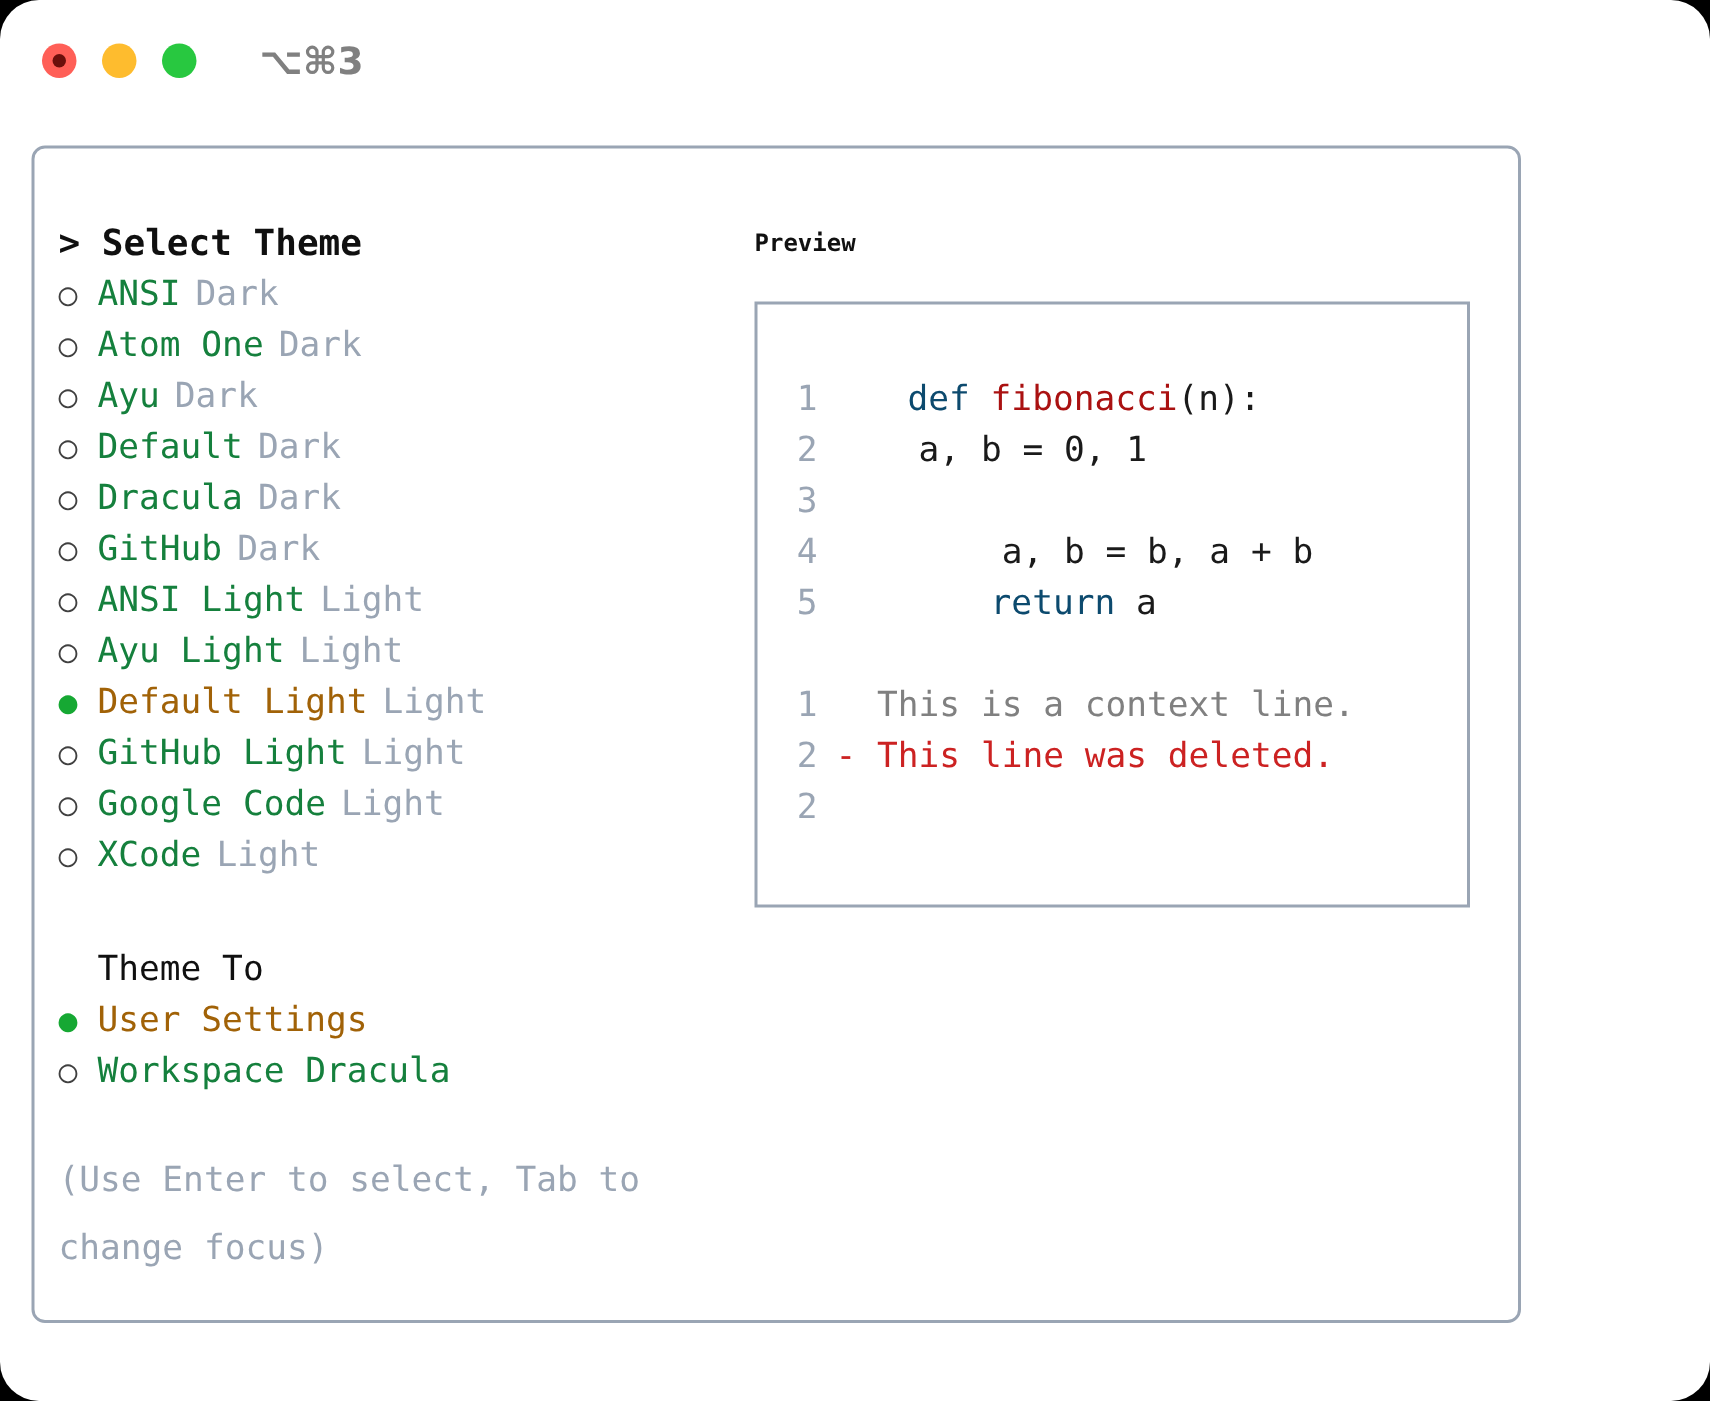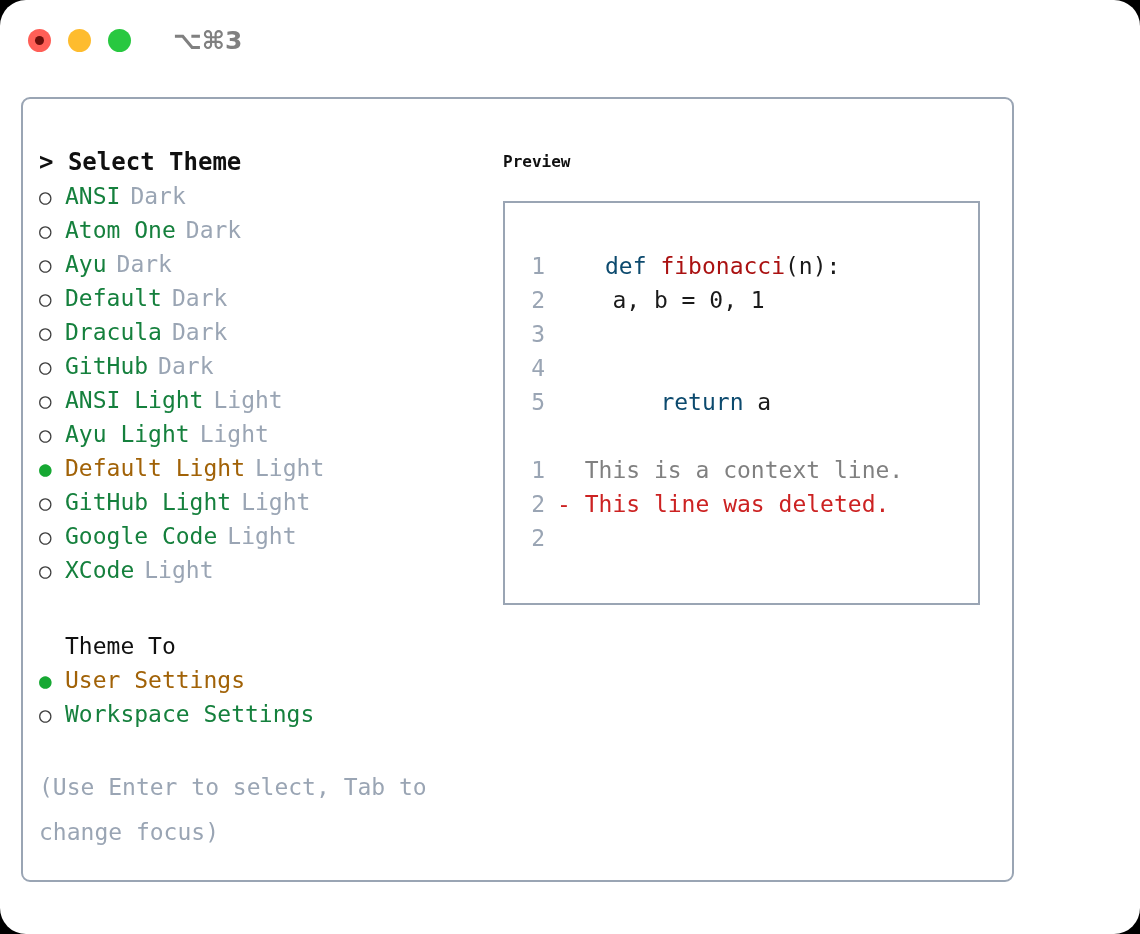--- a/index.html
+++ b/index.html
@@ -229,37 +229,37 @@
             <li class="opt"><span class="marker">○</span><span class="name">Google Code</span><span class="suffix">Light</span></li>
             <li class="opt"><span class="marker">○</span><span class="name">XCode</span><span class="suffix">Light</span></li>
           </ul>
 
         <div class="spacer-lg"></div>
 
         <div class="subhead">Theme To</div>
 
         <ul class="opt-list" id="apply-list">
             <li class="opt selected"><span class="marker">●</span><span class="name">User Settings</span></li>
-            <li class="opt"><span class="marker">○</span><span class="name">Workspace Settings</span></li>
+            <li class="opt"><span class="marker">○</span><span class="name">Workspace Dracula</span></li>
           </ul>
 
         <div class="spacer-md"></div>
 
         <div id="hint">(Use Enter to select, Tab to change focus)</div>
       </div>
 
       <div id="right-col">
         <div id="preview-title">Preview</div>
 
         <div id="preview-box">
           <div id="code-area">
               <div class="code-line"><span class="lineno">1</span><span><span class="kw">def </span><span class="fn">fibonacci</span><span class="pl">(n):</span></span></div>
               <div class="code-line"><span class="lineno">2</span><span><span class="pl">    a, b = 0, 1</span></span></div>
               <div class="code-line"><span class="lineno">3</span></div>
-              <div class="code-line"><span class="lineno">4</span></div>
+              <div class="code-line"><span class="lineno">4</span><span><span class="pl">        a, b = b, a + b</span></span></div>
               <div class="code-line"><span class="lineno">5</span><span><span class="pl">    </span><span class="kw">return </span><span class="pl">a</span></span></div>
               <div class="blank"></div>
               <div class="code-line"><span class="lineno">1</span><span class="ctx">  This is a context line.</span></div>
               <div class="code-line"><span class="lineno">2</span><span class="del">- This line was deleted.</span></div>
               <div class="code-line"><span class="lineno">2</span></div>
             </div>
         </div>
       </div>
 
     </div>

